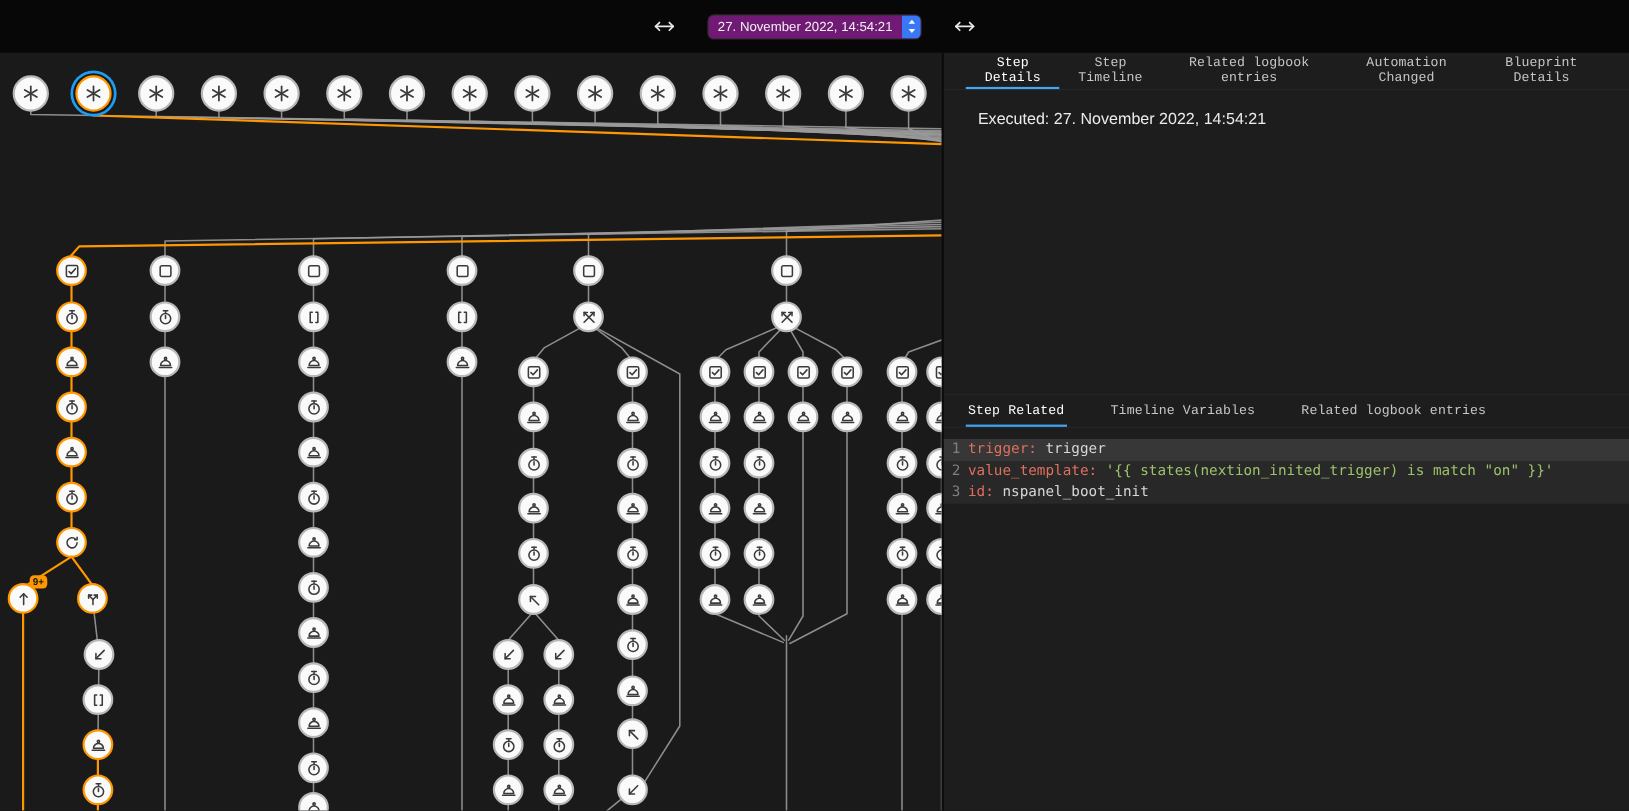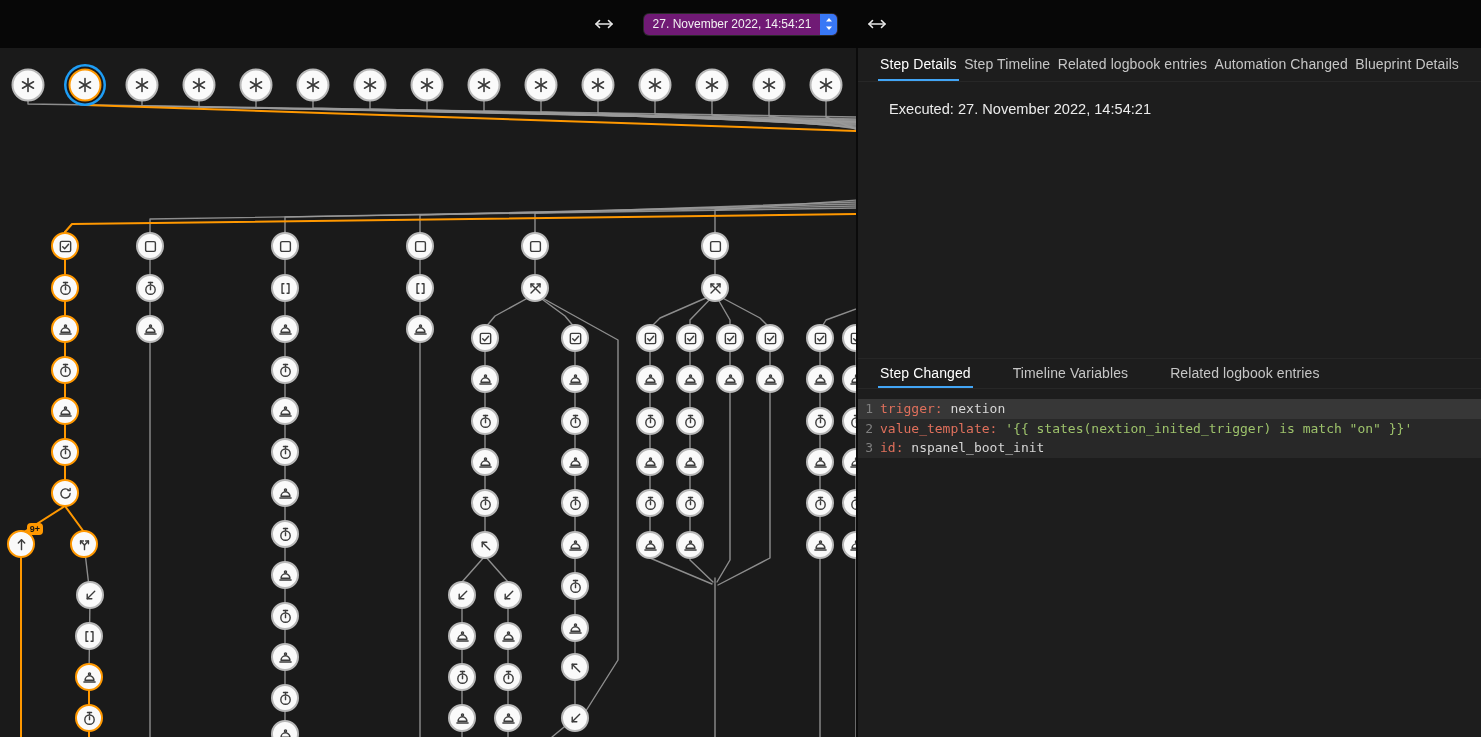--- a/index.html
+++ b/index.html
@@ -24,21 +24,21 @@
   .node.s-o{border-color:var(--path-active)}
   .node.s-sel{border-color:var(--path-active);border-width:2.5px;box-shadow:0 0 0 2px #1a1a1a,0 0 0 4.5px var(--selection)}
   .node svg{width:15px;height:15px;display:block}
   .node.big svg{width:17px;height:17px}
   .node svg *{stroke:#3b3b3b;fill:none;stroke-width:1.5;stroke-linecap:round;stroke-linejoin:round}
   .badge{position:absolute;top:-9px;right:-10px;background:var(--path-active);color:#151515;font-size:9px;font-weight:bold;padding:1px 3px;border-radius:4px;line-height:10px}
   .panel{flex:1;background:#1d1d1d;border-left:2px solid #0b0b0b;display:flex;flex-direction:column;min-width:0}
   .tabs{display:flex;align-items:stretch;height:34px;padding:0 20px;border-bottom:1px solid #272727}
   .tabs-top{justify-content:space-between}
   .tabs-config{justify-content:flex-start;gap:38px;height:30px}
-  .tab{background:none;border:none;border-bottom:2px solid transparent;color:#c6c6c6;font-size:14px;font-family:Liberation Sans, sans-serif;cursor:pointer;padding:0 2px;letter-spacing:.1px}
+  .tab{background:none;border:none;border-bottom:2px solid transparent;color:#c6c6c6;font-size:12px;font-family:Liberation Mono, monospace;cursor:pointer;padding:0 2px;letter-spacing:.1px}
   .tab.active{color:#fff;border-bottom-color:var(--accent)}
   .details-body{height:276px;padding:19px 31px;font-size:14.6px;color:#ececec}
   .config{border-top:1px solid #262626}
   .code{margin-top:10px;background:#282828;font-family:"DejaVu Sans Mono",monospace;font-size:13px;line-height:19.5px}
   .cl{display:flex}
   .cl.hl{background:rgba(255,255,255,.07)}
   .gut{flex:0 0 22px;text-align:right;padding-right:7px;color:#7f7f7f;user-select:none}
   .ct{white-space:pre;color:var(--code-plain)}
   .tok-key{color:var(--code-key)}
   .tok-string{color:var(--code-string)}
@@ -868,28 +868,28 @@
           <button class="tab">Step Timeline</button>
           <button class="tab">Related logbook entries</button>
           <button class="tab">Automation Changed</button>
           <button class="tab">Blueprint Details</button>
         </nav>
       <div class="details-body">
         <span>Executed: 27. November 2022, 14:54:21</span>
       </div>
       <section class="config">
         <nav class="tabs tabs-config">
-            <button class="tab active">Step Changed</button>
+            <button class="tab active">Step Related</button>
             <button class="tab">Timeline Variables</button>
             <button class="tab">Related logbook entries</button>
           </nav>
         <div class="code">
             <div class="cl hl">
               <span class="gut">1</span>
-              <span class="ct"><span class="tok-key">trigger:</span><span class="tok-plain"> nextion</span></span>
+              <span class="ct"><span class="tok-key">trigger:</span><span class="tok-plain"> trigger</span></span>
             </div>
             <div class="cl">
               <span class="gut">2</span>
               <span class="ct"><span class="tok-key">value_template:</span><span class="tok-plain"> </span><span class="tok-string">'{{ states(nextion_inited_trigger) is match "on" }}'</span></span>
             </div>
             <div class="cl">
               <span class="gut">3</span>
               <span class="ct"><span class="tok-key">id:</span><span class="tok-plain"> nspanel_boot_init</span></span>
             </div>
           </div>

